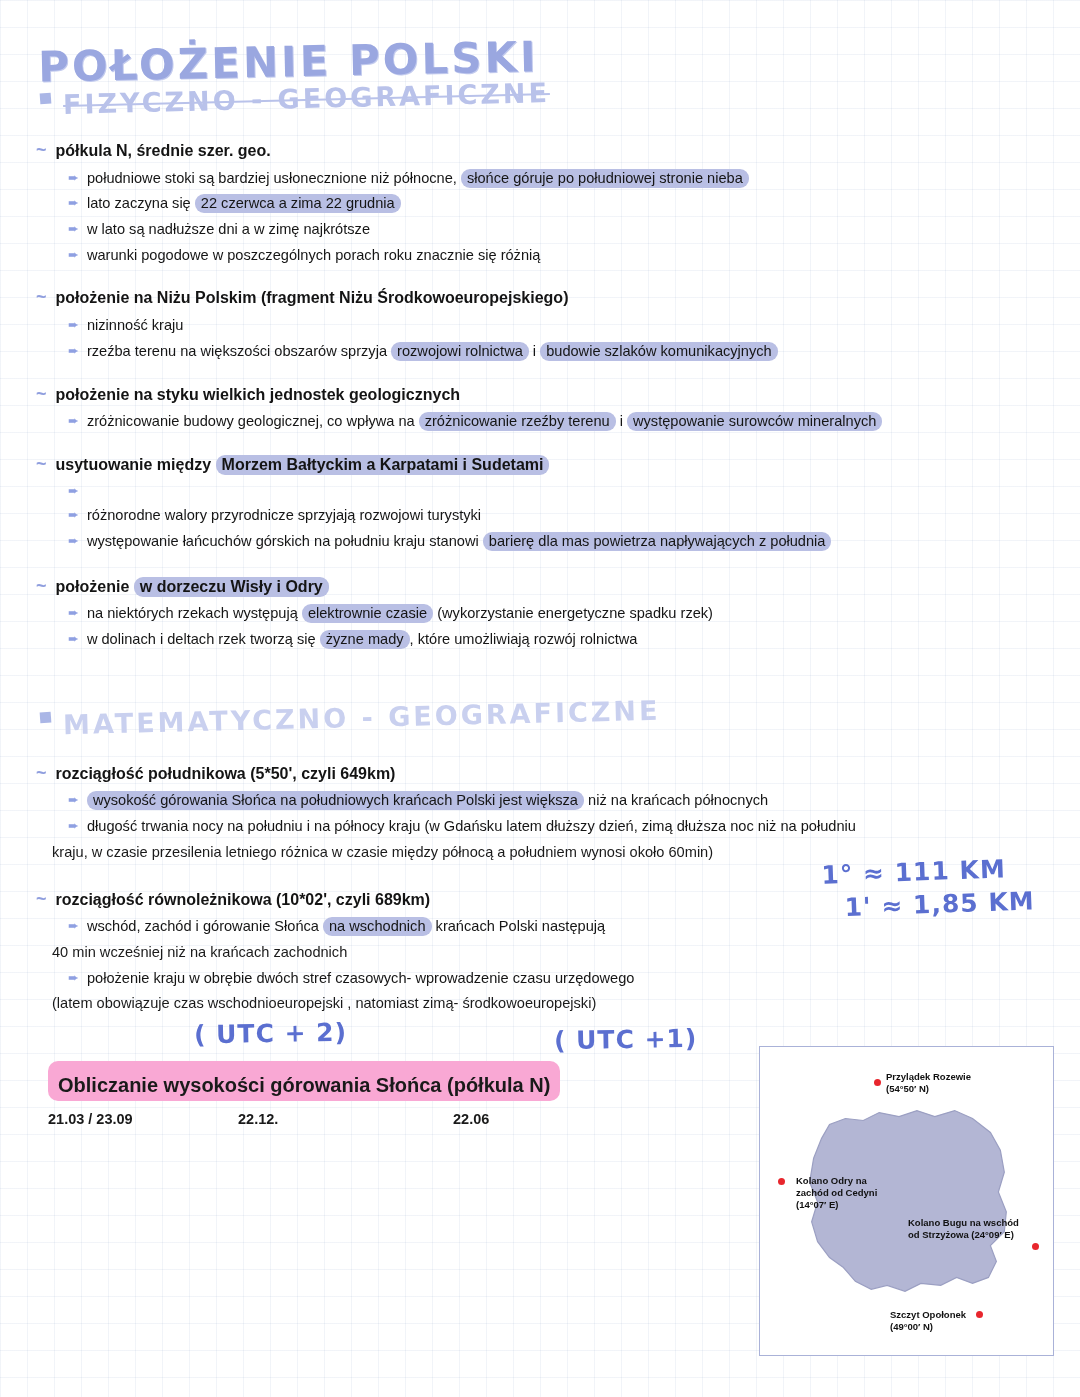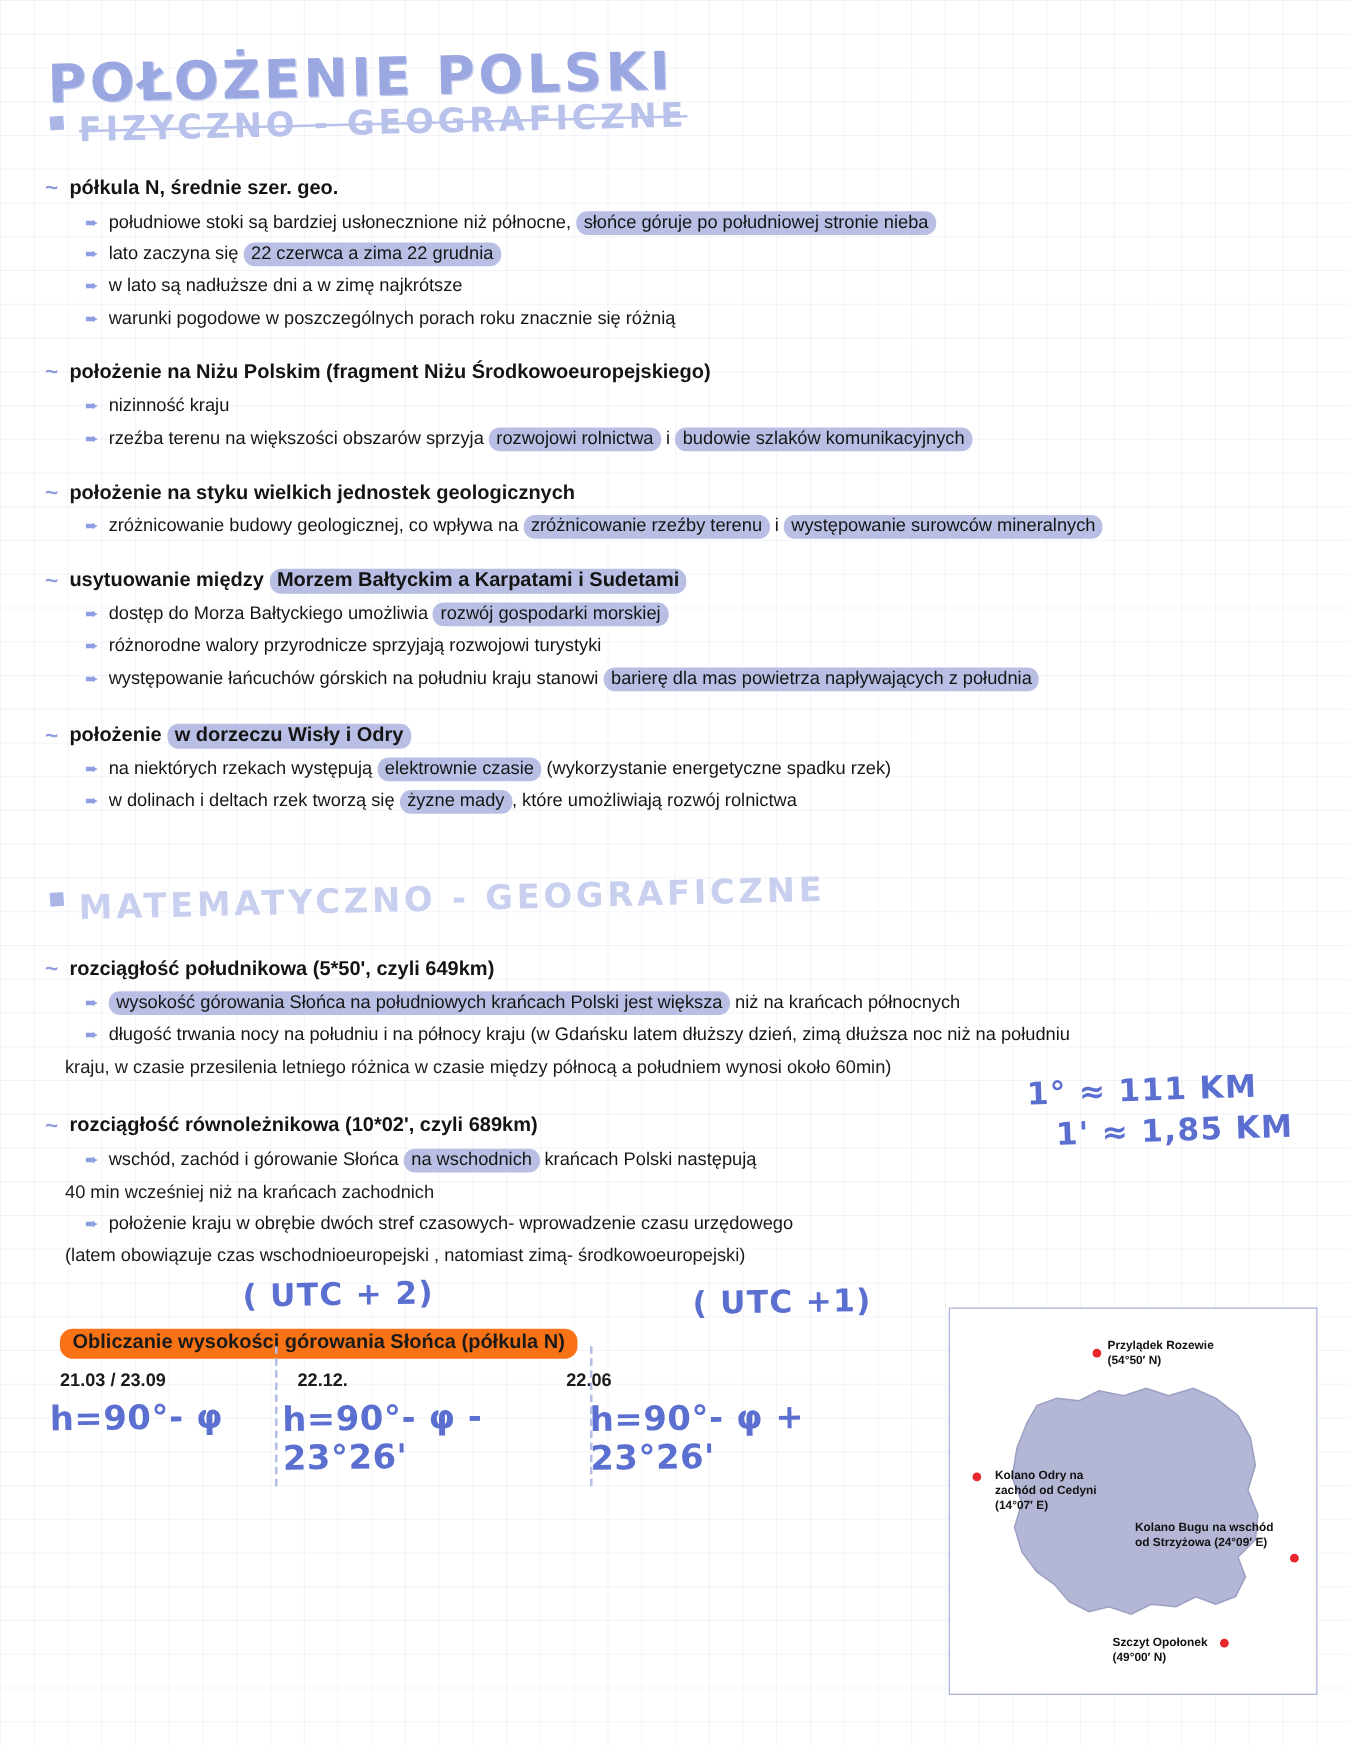--- a/index.html
+++ b/index.html
@@ -137,25 +137,25 @@
   .utc {
     position: absolute;
     font-size: 25px;
     transform: rotate(-1deg);
   }
   .utc.a { left: 160px; top: 0; }
   .utc.b { left: 520px; top: 6px; }
 
   .calc-title {
     display: inline-block;
-    font-size: 16px;
-    font-weight: bold;
-    background: #f97316;
+    font-size: 20px;
+    font-weight: bold;
+    background: #f9a8d4;
     border-radius: 10px;
-    padding: 2px 10px 4px 10px;
+    padding: 13px 10px 4px 10px;
     margin: 2px 0 0 14px;
   }
   .calc-heads {
     display: flex;
     margin: 10px 0 0 14px;
     font-size: 14.5px;
     font-weight: bold;
     align-items: center;
   }
   .calc-heads .c1 { width: 190px; }
@@ -276,21 +276,20 @@
     </div>
   </div>
 
   <div class="block" style="margin-top:22px">
     <div class="lvl1">
       <span class="tilde">~</span>
       <span class="lvl1-text"><span>usytuowanie między </span><span class="hl">Morzem Bałtyckim a Karpatami i Sudetami</span></span>
     </div>
     <div class="lvl2">
       <span class="arrow">➨</span>
-      <span class="lvl2-text"><span>dostęp do Morza Bałtyckiego umożliwia </span><span class="hl">rozwój gospodarki morskiej</span></span>
     </div>
     <div class="lvl2">
       <span class="arrow">➨</span>
       <span class="lvl2-text">różnorodne walory przyrodnicze sprzyjają rozwojowi turystyki</span>
     </div>
     <div class="lvl2">
       <span class="arrow">➨</span>
       <span class="lvl2-text"><span>występowanie łańcuchów górskich na południu kraju stanowi </span><span class="hl">barierę dla mas powietrza napływających z południa</span></span>
     </div>
   </div>
@@ -352,27 +351,20 @@
     <span class="utc hand-note a">( UTC + 2)</span>
     <span class="utc hand-note b">( UTC +1)</span>
   </div>
 
   <div>
     <span class="calc-title">Obliczanie wysokości górowania Słońca (półkula N)</span>
     <div class="calc-heads">
       <span class="c1">21.03 / 23.09</span>
       <span class="c2">22.12.</span>
       <span class="c3">22.06</span>
-    </div>
-    <div class="calc-formulas">
-      <span class="vdash d1"></span>
-      <span class="vdash d2"></span>
-      <span class="formula f1">h=90°- φ</span>
-      <span class="formula f2">h=90°- φ - 23°26'</span>
-      <span class="formula f3">h=90°- φ + 23°26'</span>
     </div>
   </div>
 
 </div>
 
 <div class="km-note hand-note">
   <div class="l1">1° ≈ 111 KM</div>
   <div class="l2">1' ≈ 1,85 KM</div>
 </div>
 

